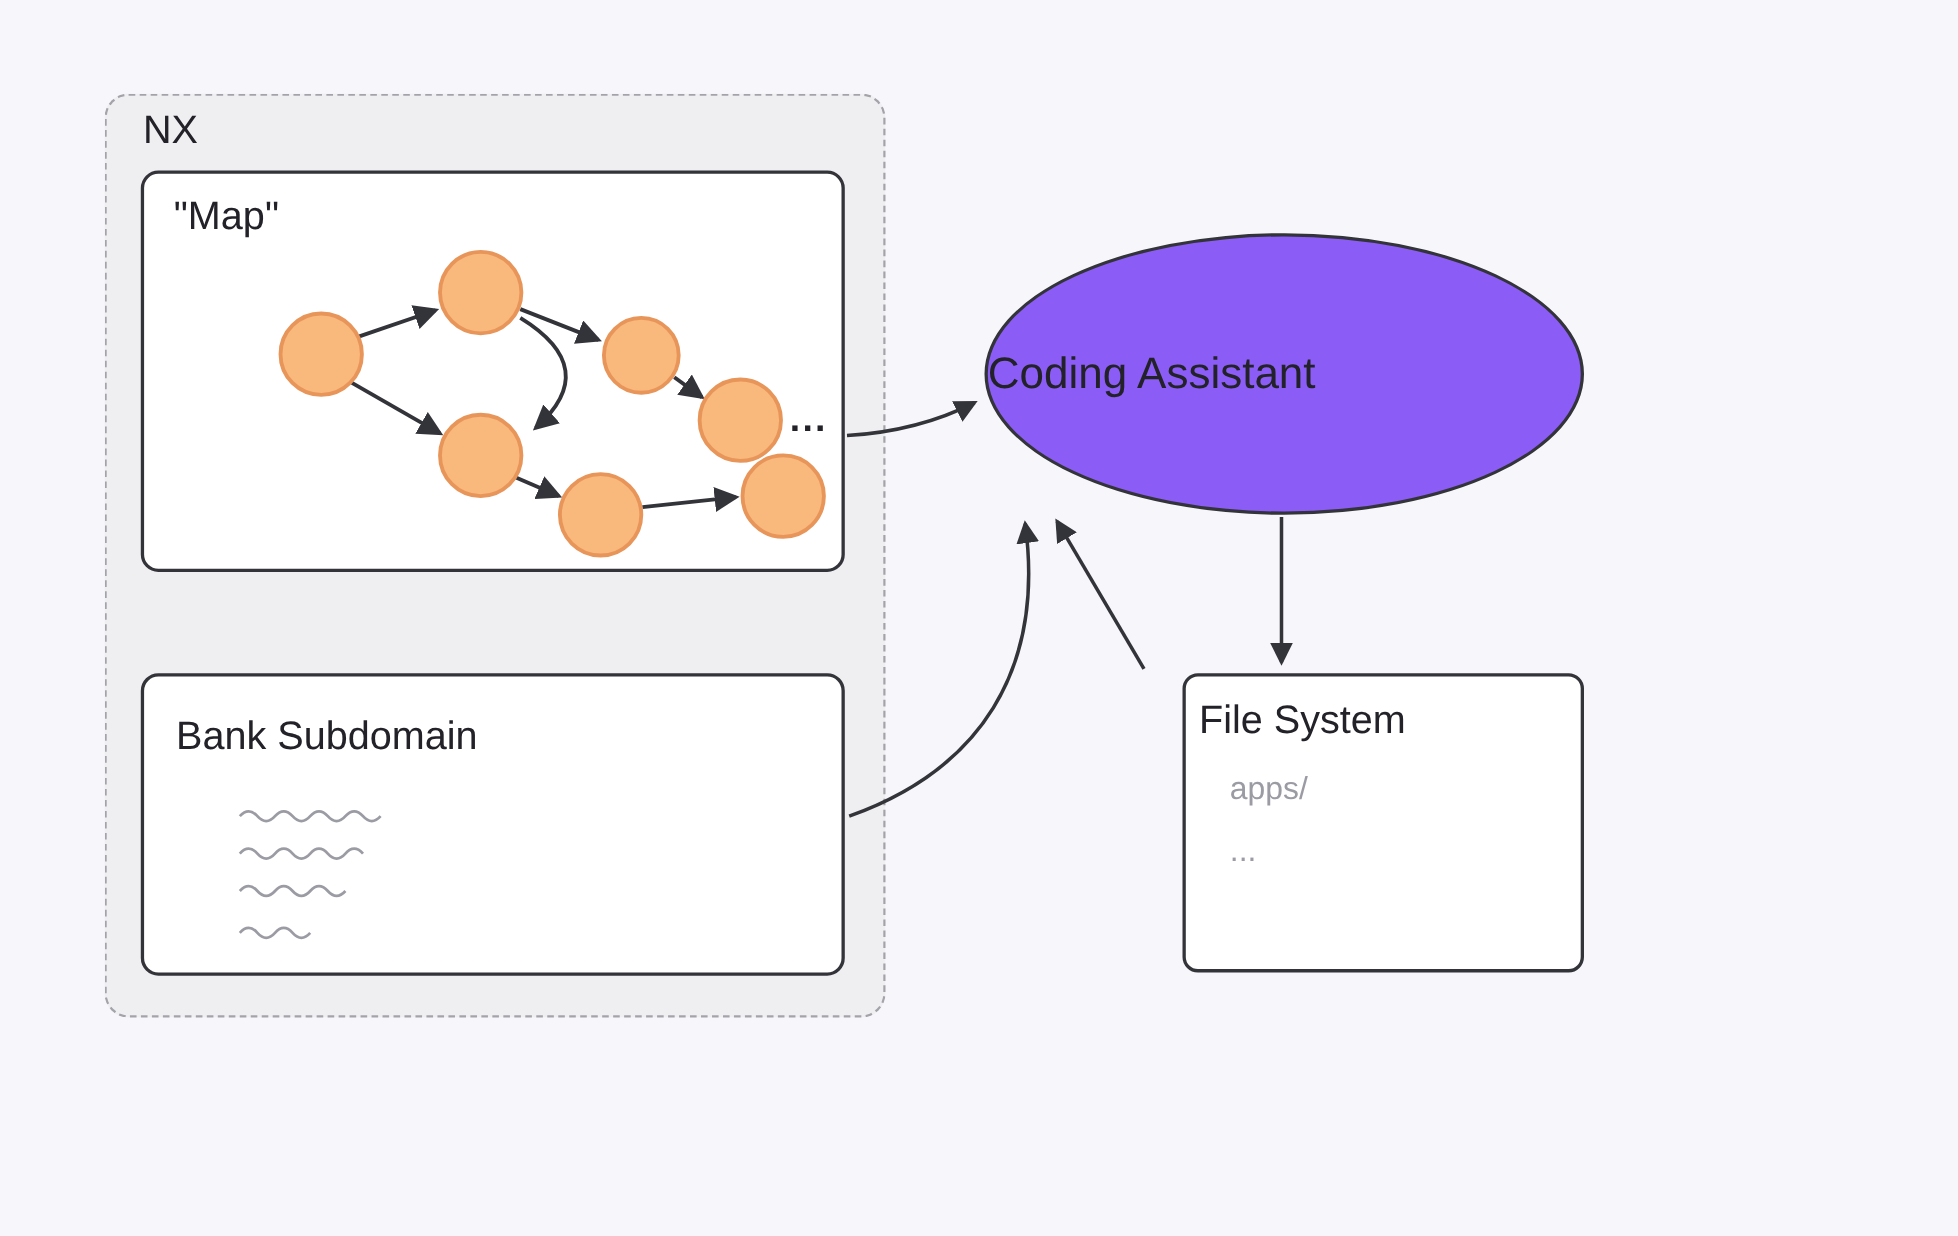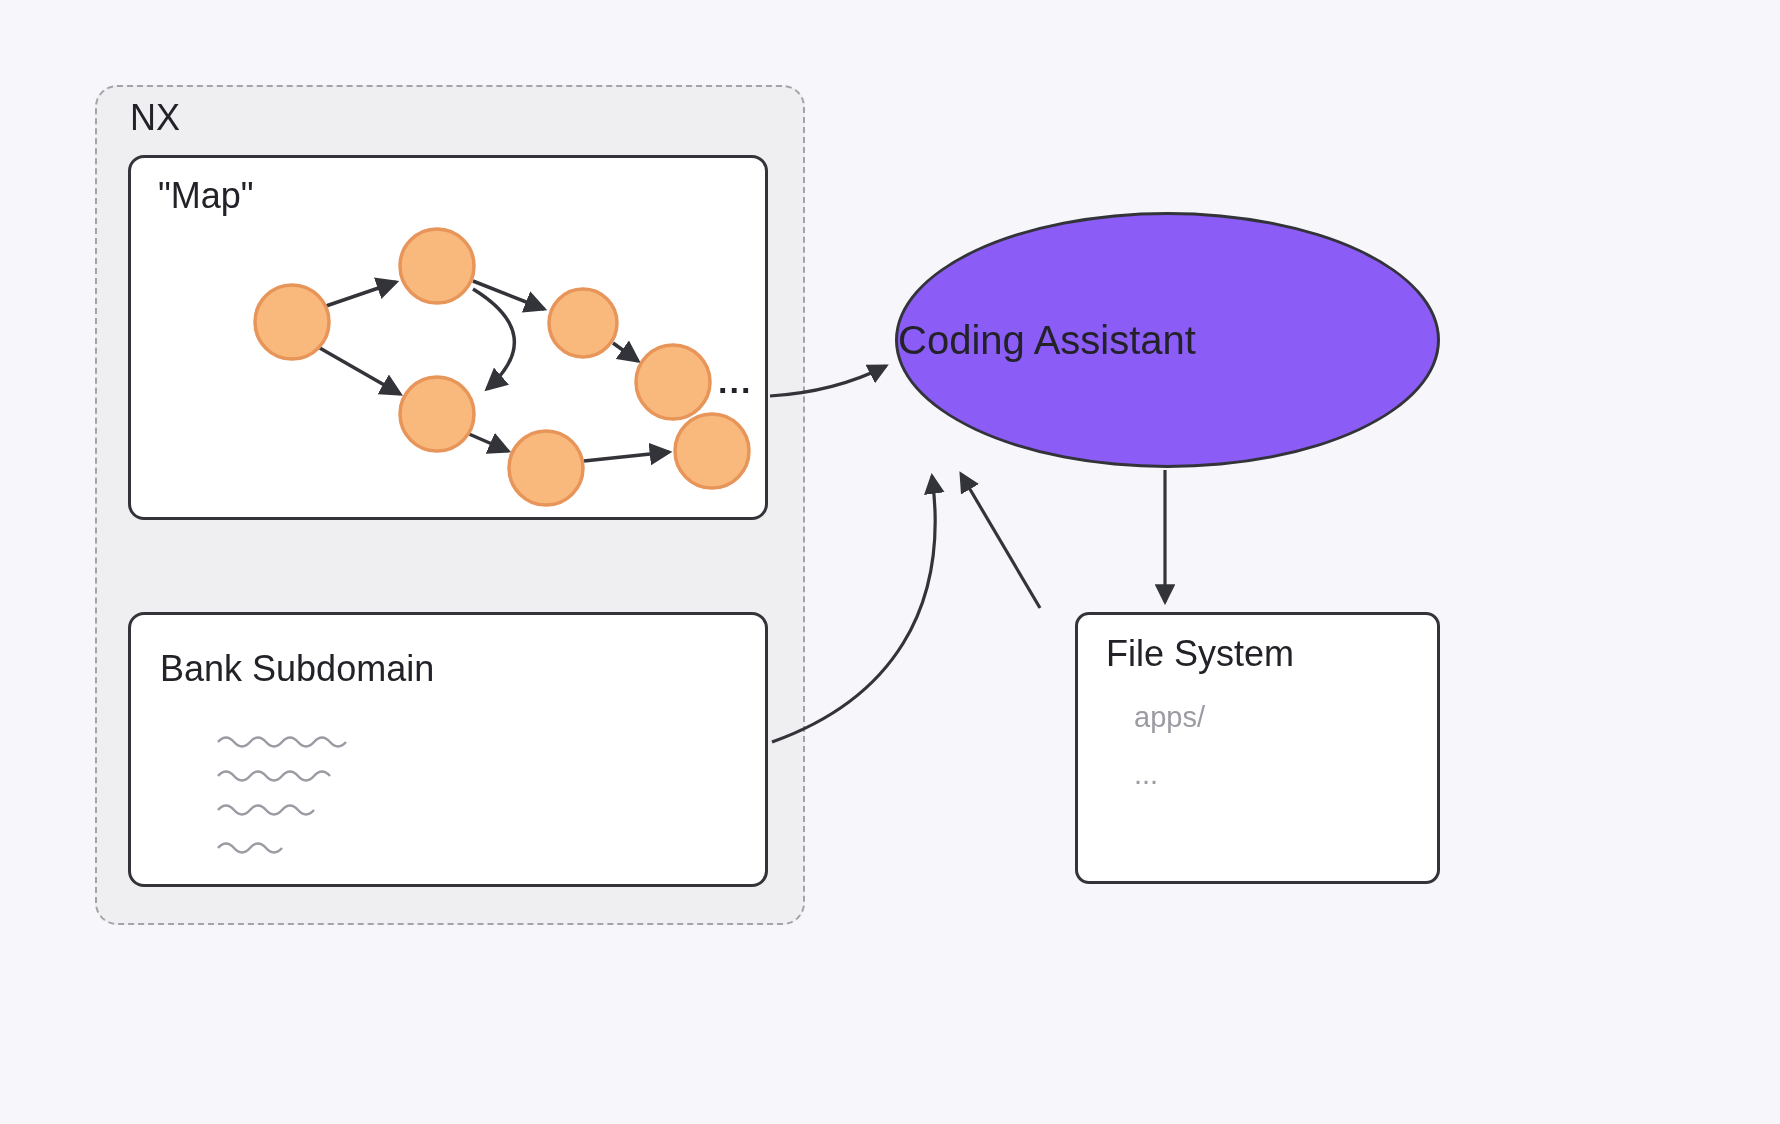--- a/index.html
+++ b/index.html
@@ -94,21 +94,21 @@
     font-weight:500;
     color:var(--ink);
   }
   .fs-box{
     position:absolute;
     left:1075px; top:612px;
     width:365px; height:272px;
     background:#ffffff;
     border:3px solid var(--box-border);
     border-radius:14px;
-    padding:18px 28px;
+    padding:18px 12px;
   }
   .fs-title{
     font-size:36px;
     font-weight:500;
     color:var(--ink);
     margin-bottom:26px;
   }
   .fs-item{
     font-size:29px;
     color:var(--muted);

